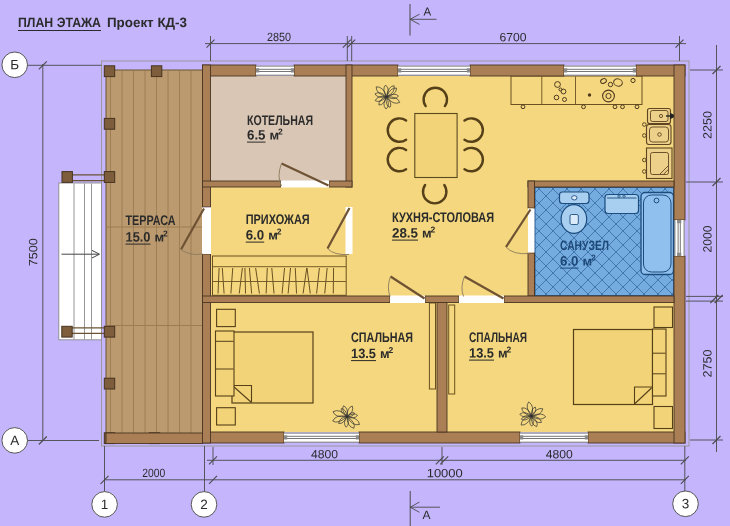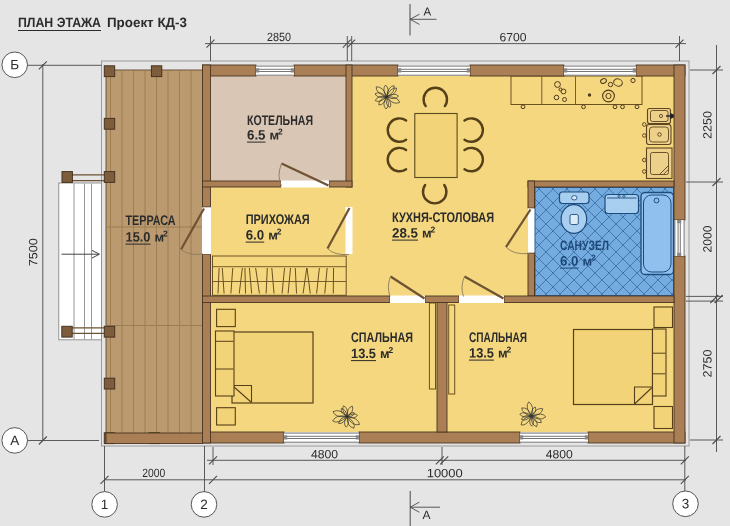--- a/index.html
+++ b/index.html
@@ -1,14 +1,14 @@
 <!DOCTYPE html>
 <html><head><meta charset="utf-8"><style>
 html,body{margin:0;padding:0;background:#fff;}
-#plan{position:relative;width:730px;height:526px;background:#e5e5e5;overflow:hidden;}
+#plan{position:relative;width:730px;height:526px;background:#c4b5fd;overflow:hidden;}
 </style></head><body>
 <div id="plan">
 <svg width="730" height="526" viewBox="0 0 730 526" xmlns="http://www.w3.org/2000/svg">
 <defs>
         <pattern id="xh" width="14" height="14" patternUnits="userSpaceOnUse">
           <path d="M0 0 L14 14 M14 0 L0 14" stroke="#4377AE" stroke-width="1"></path>
         </pattern>
       </defs>
 
 <g>

